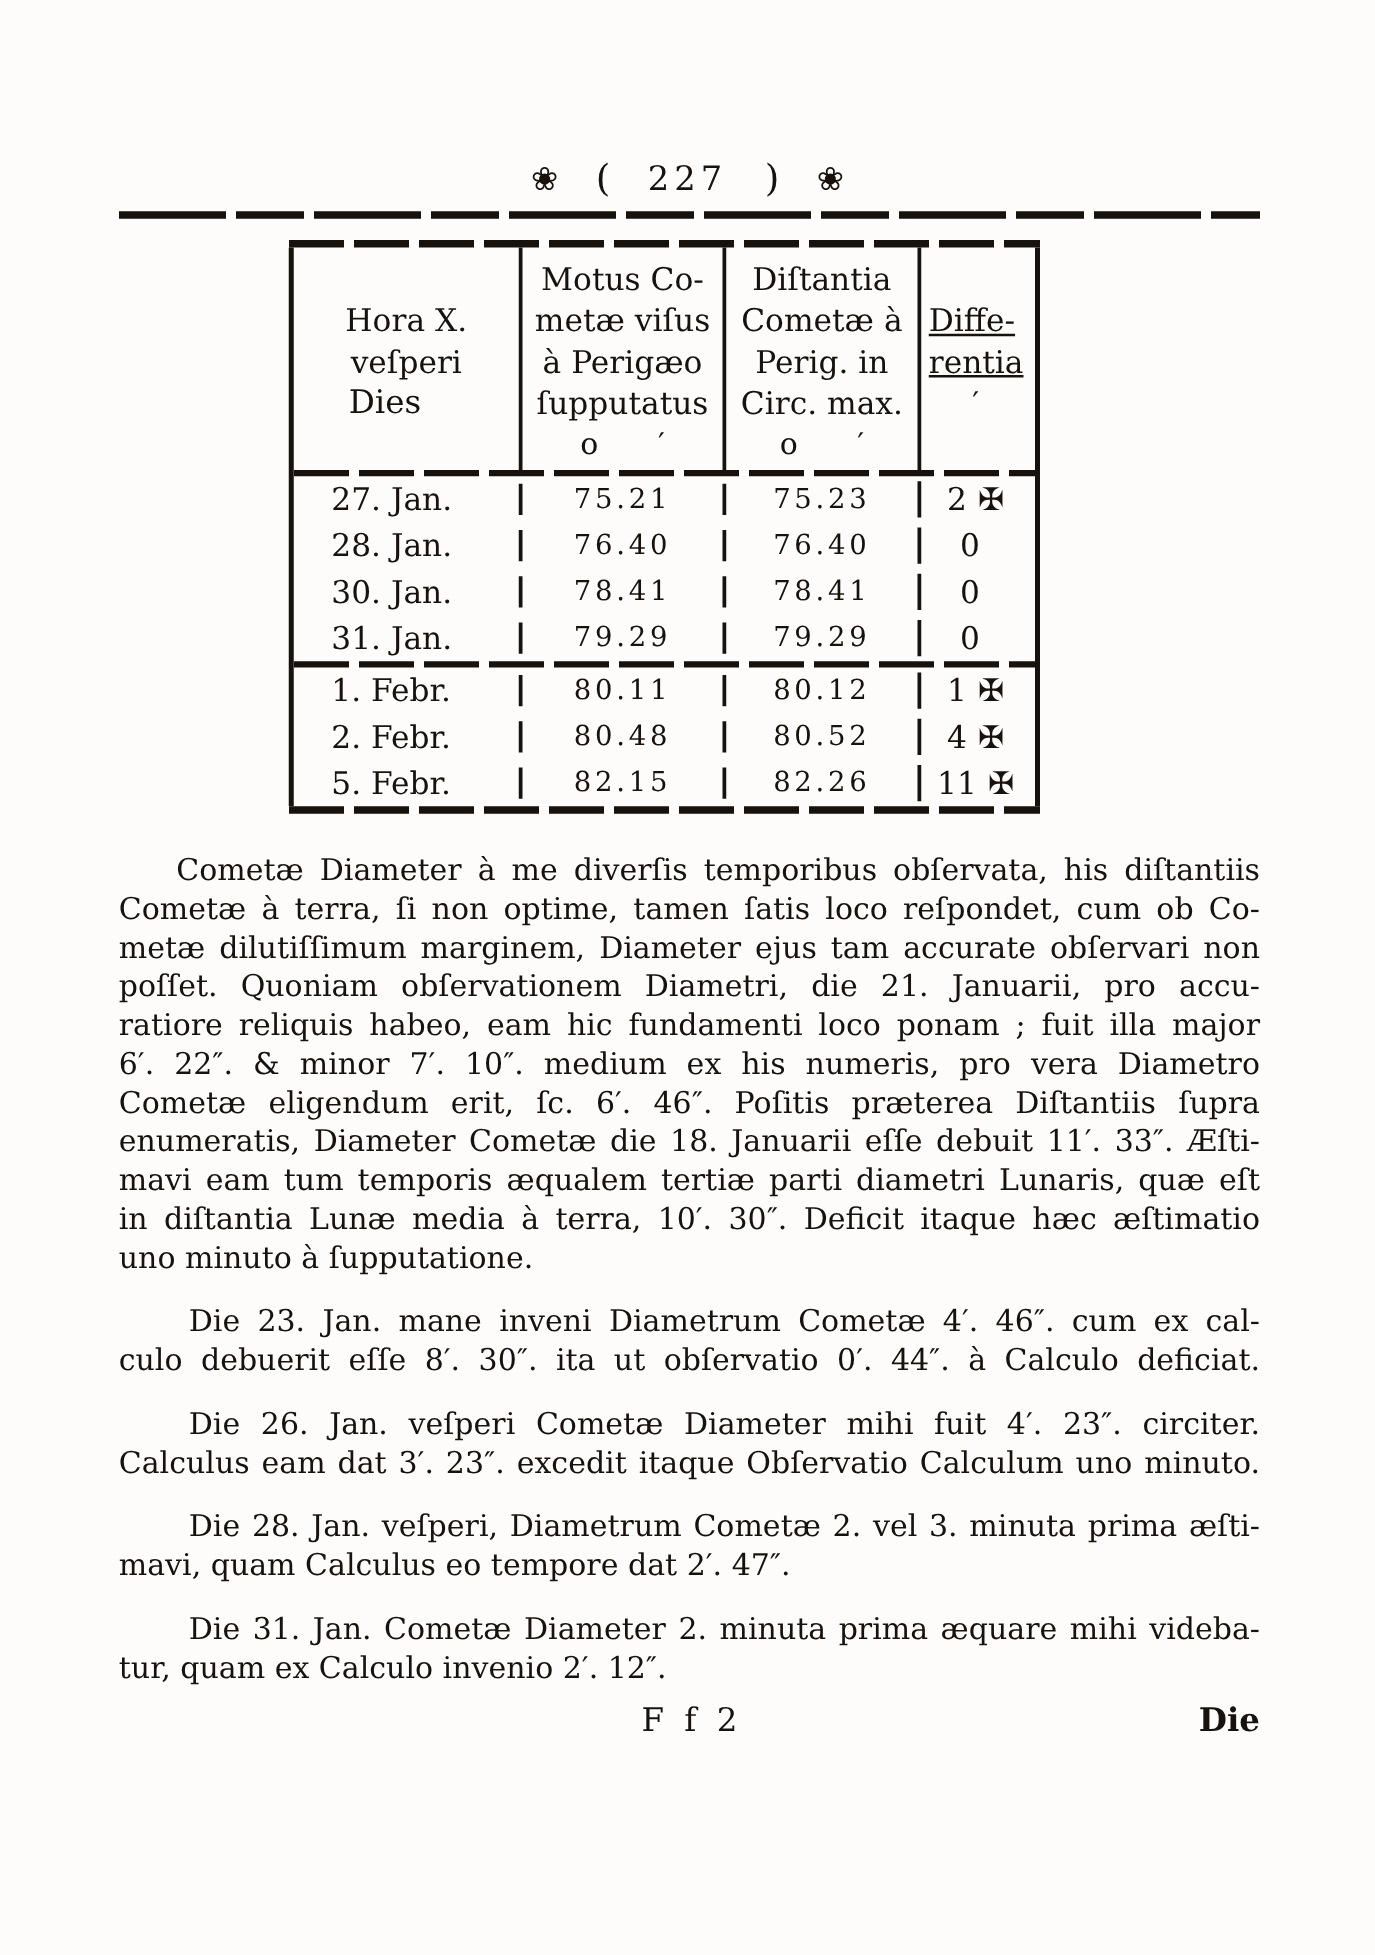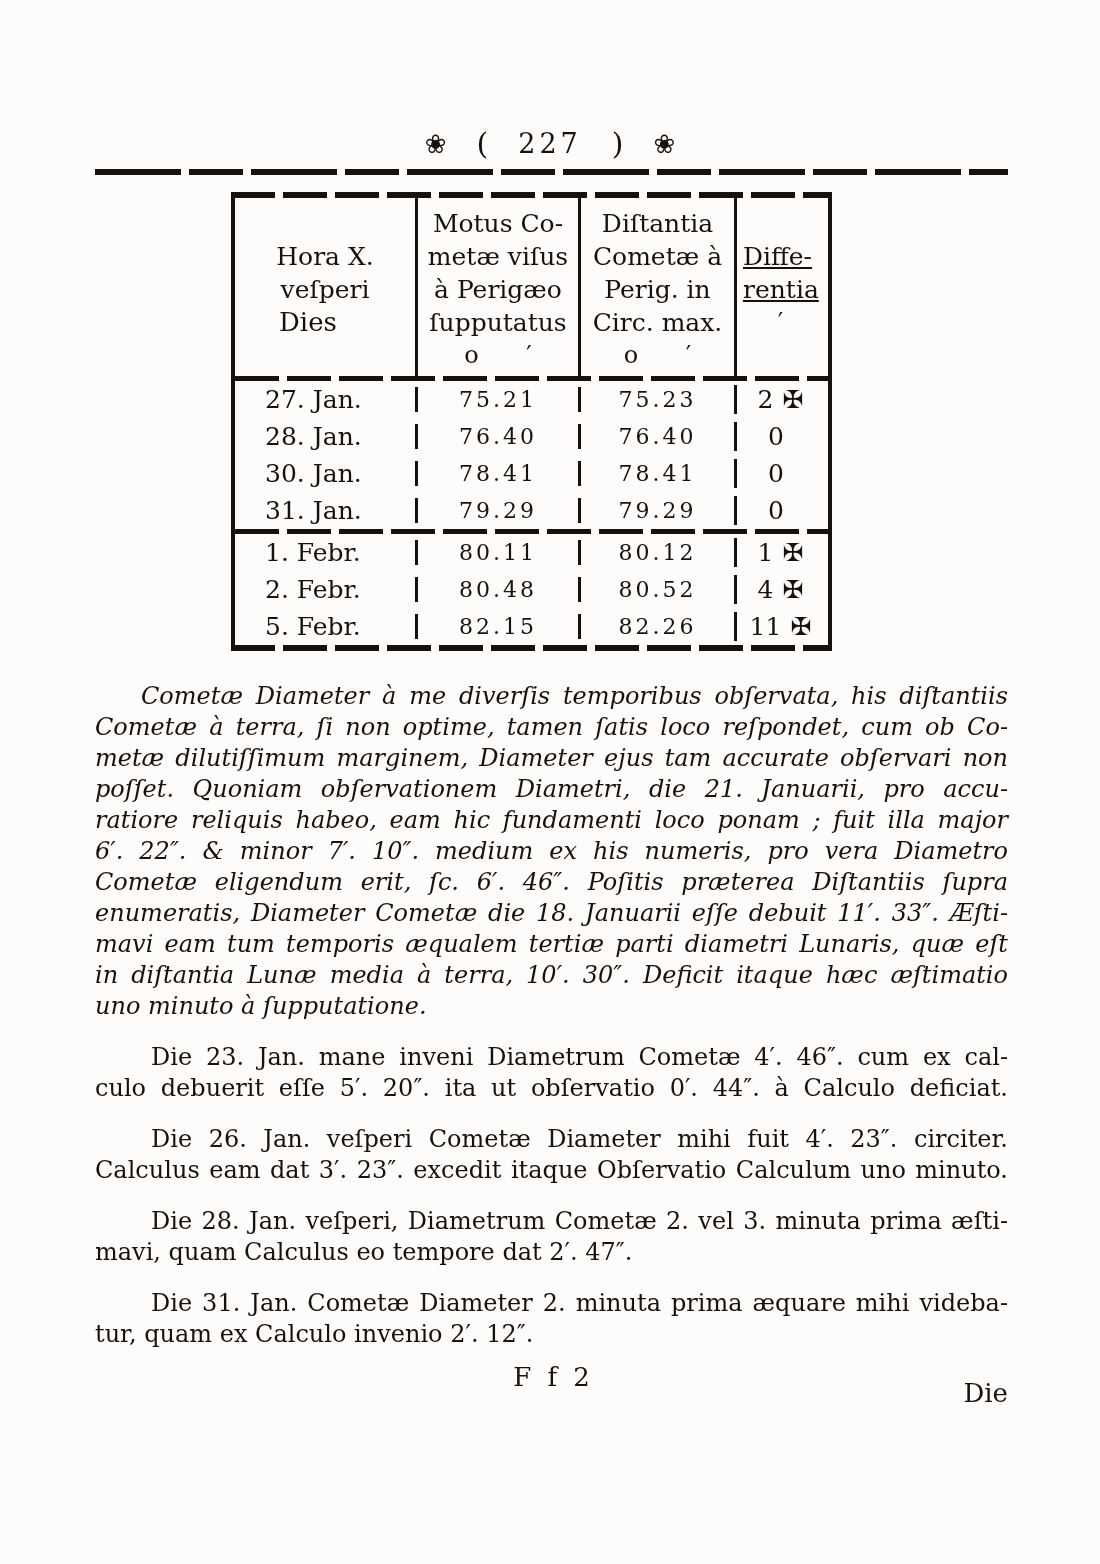--- a/index.html
+++ b/index.html
@@ -45,29 +45,29 @@
   .dies{padding-left:44px;font-size:26px;}
   .units{text-align:center;word-spacing:40px;font-size:24px;}
   .t-datarow{height:37px;align-items:center;font-size:25px;}
   .t-datarow .date{padding-left:30px;}
   .t-datarow .num{text-align:center;letter-spacing:3px;font-size:22px;}
   .t-datarow .diffcell{display:flex;justify-content:center;align-items:center;gap:9px;font-size:25px;}
   .cross{font-family:"DejaVu Sans","Liberation Sans",sans-serif;font-size:25px;line-height:1;}
   
   .textcol{margin:30px 92px 0 95px;font-size:24px;line-height:31px;}
   .para{margin-top:20px;}
-  .para.first{margin-top:0;font-style:italic;}
+  .para.first{margin-top:0;}
   .pline{white-space:nowrap;}
   .pline.j{white-space:normal;text-align:justify;text-align-last:justify;}
   .pline.ind1{padding-left:46px;}
   .pline.ind2{padding-left:56px;}
   
   .page-foot{position:relative;margin:12px 92px 0 95px;height:40px;font-size:26px;}
   .signature{position:absolute;left:0;right:0;text-align:center;word-spacing:8px;}
-  .catchword{position:absolute;right:0;top:16px;}
+  .catchword{position:absolute;right:0;top:0;font-weight:bold;}
 </style>
 </head>
 <body>
 
 <div class="page">
 
   <header class="page-head">
     <span class="orn">❀</span>
     <span class="paren">(</span>
     <span class="pagenum">227</span>
@@ -199,21 +199,21 @@
       <div class="pline j">6′. 22″. &amp; minor 7′. 10″. medium ex his numeris, pro vera Diametro</div>
       <div class="pline j">Cometæ eligendum erit, ſc. 6′. 46″. Poſitis præterea Diſtantiis ſupra</div>
       <div class="pline j">enumeratis, Diameter Cometæ die 18. Januarii eſſe debuit 11′. 33″. Æſti-</div>
       <div class="pline j">mavi eam tum temporis æqualem tertiæ parti diametri Lunaris, quæ eſt</div>
       <div class="pline j">in diſtantia Lunæ media à terra, 10′. 30″. Deficit itaque hæc æſtimatio</div>
       <div class="pline">uno minuto à ſupputatione.</div>
     </div>
 
     <div class="para">
       <div class="pline j ind2">Die 23. Jan. mane inveni Diametrum Cometæ 4′. 46″. cum ex cal-</div>
-      <div class="pline j">culo debuerit eſſe 5′. 20″. ita ut obſervatio 0′. 44″. à Calculo deficiat.</div>
+      <div class="pline j">culo debuerit eſſe 8′. 30″. ita ut obſervatio 0′. 44″. à Calculo deficiat.</div>
     </div>
 
     <div class="para">
       <div class="pline j ind2">Die 26. Jan. veſperi Cometæ Diameter mihi fuit 4′. 23″. circiter.</div>
       <div class="pline j">Calculus eam dat 3′. 23″. excedit itaque Obſervatio Calculum uno minuto.</div>
     </div>
 
     <div class="para">
       <div class="pline j ind2">Die 28. Jan. veſperi, Diametrum Cometæ 2. vel 3. minuta prima æſti-</div>
       <div class="pline">mavi, quam Calculus eo tempore dat 2′. 47″.</div>

